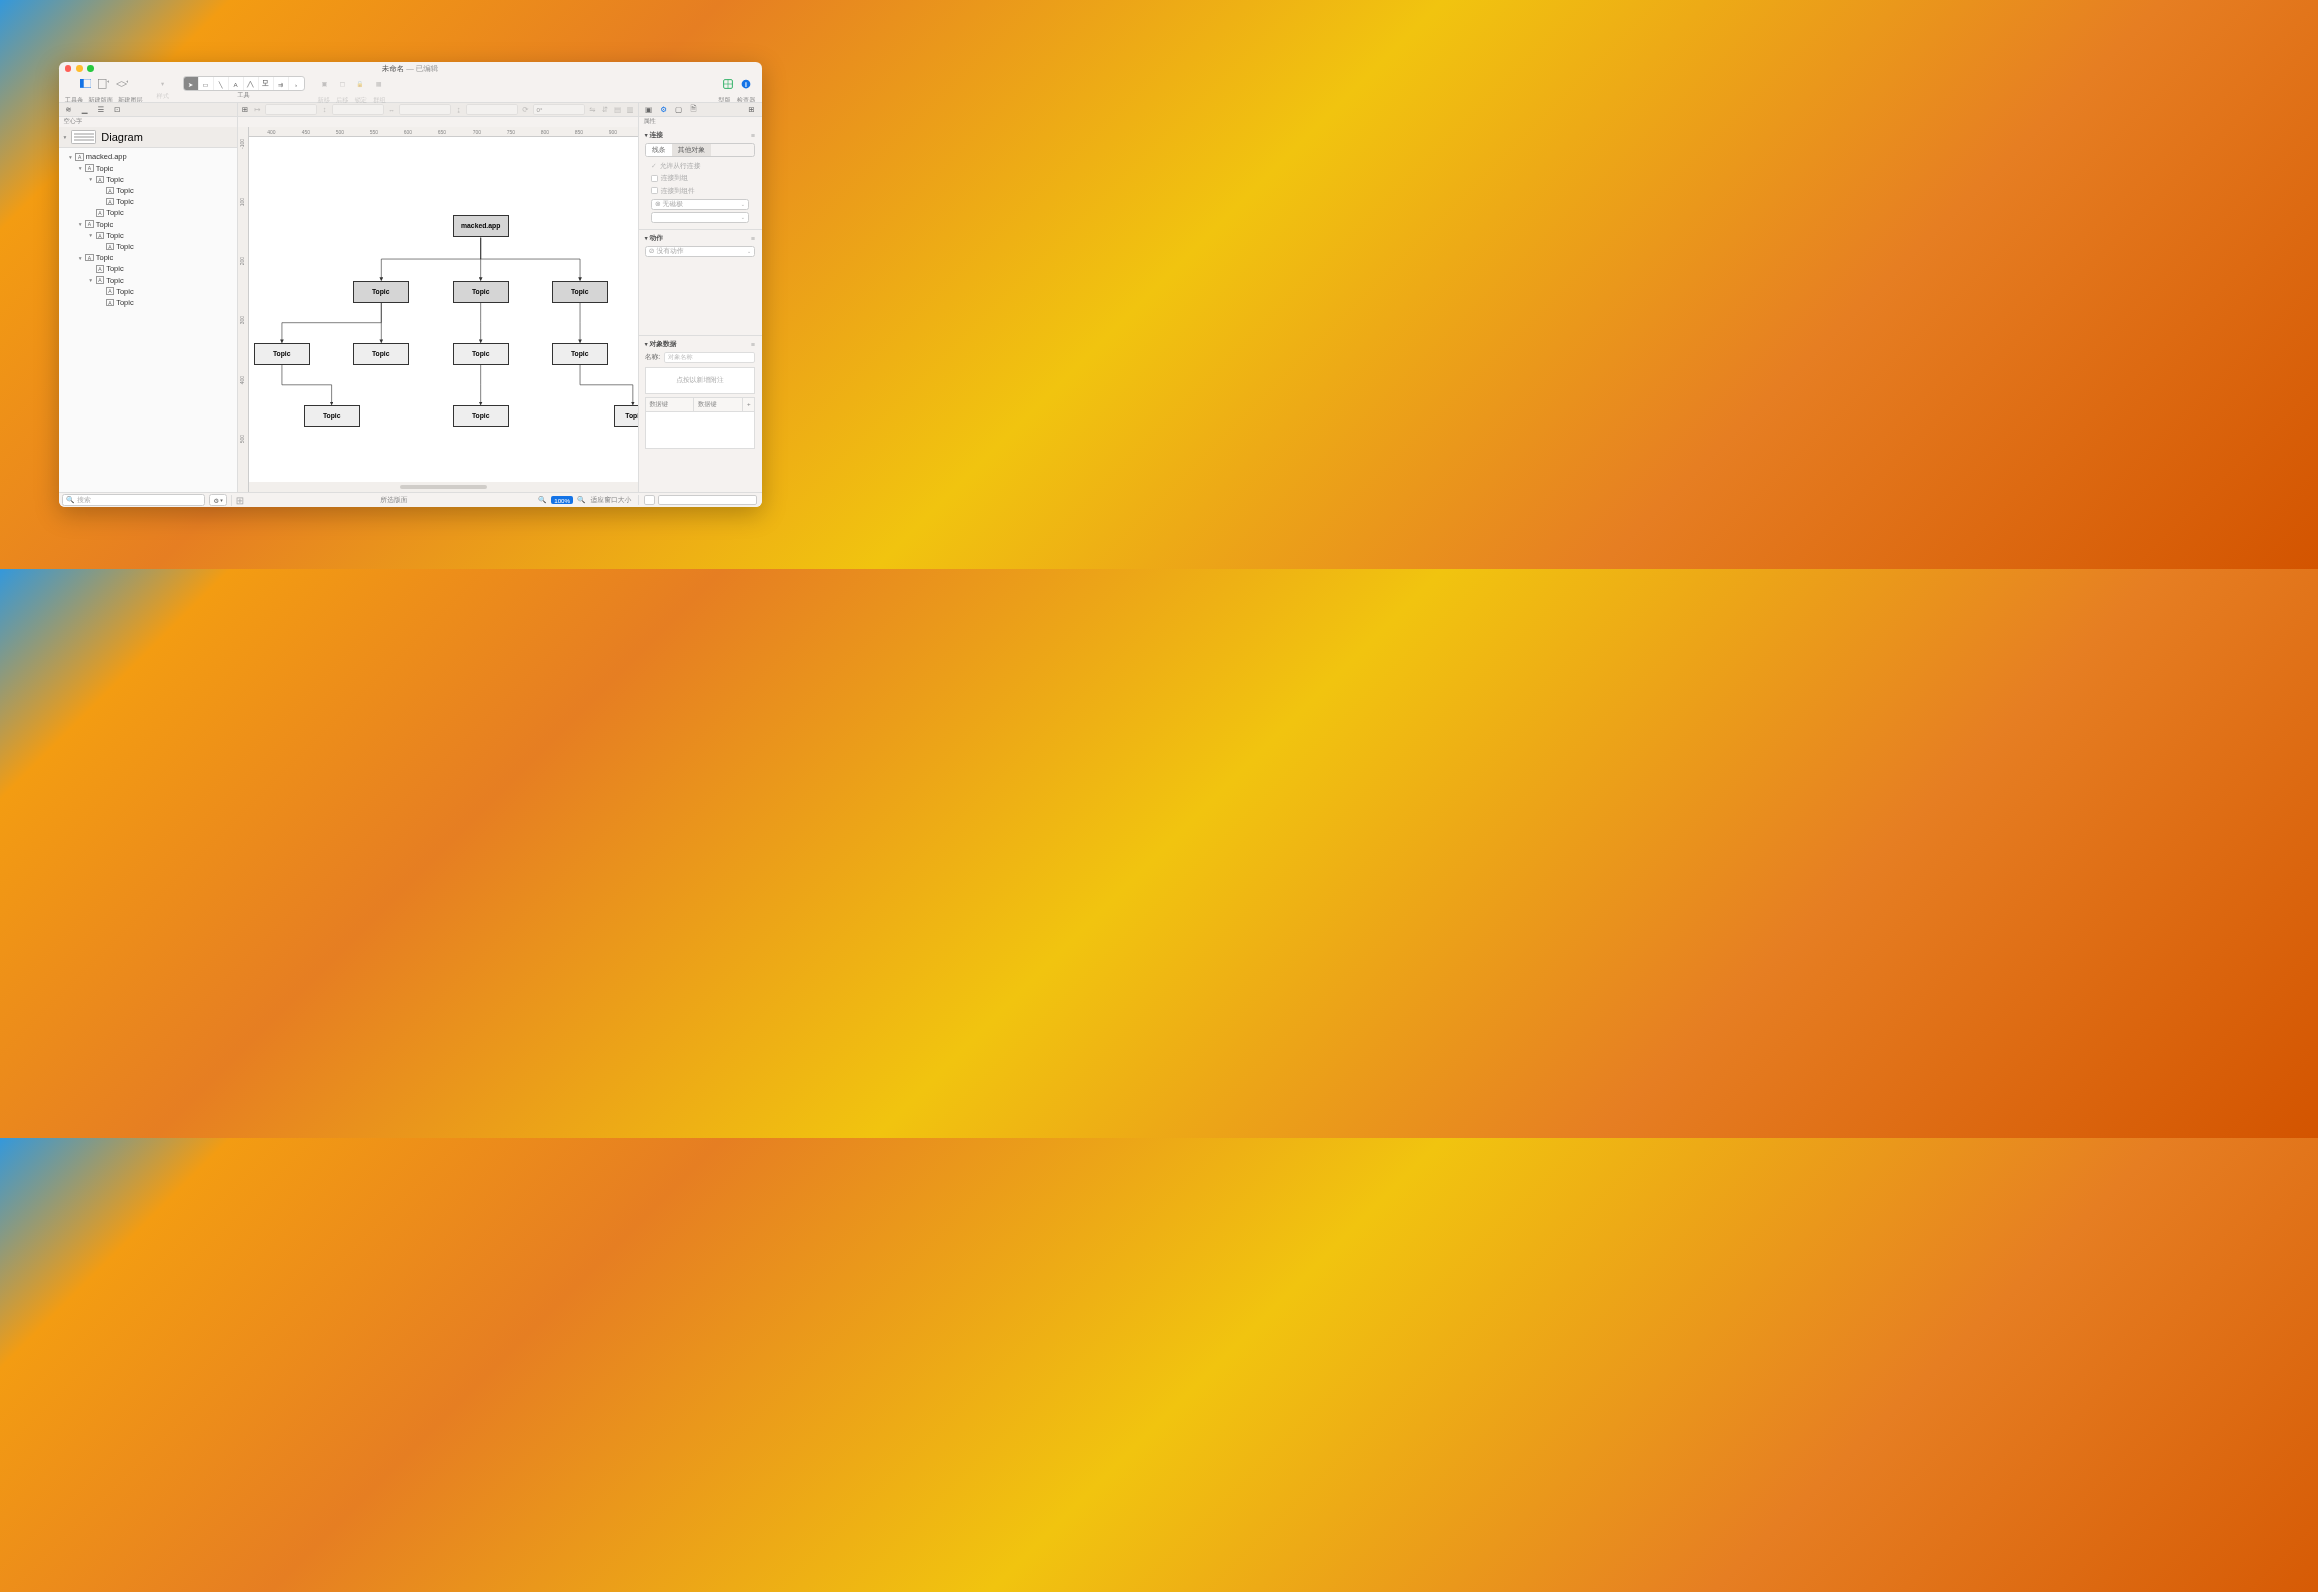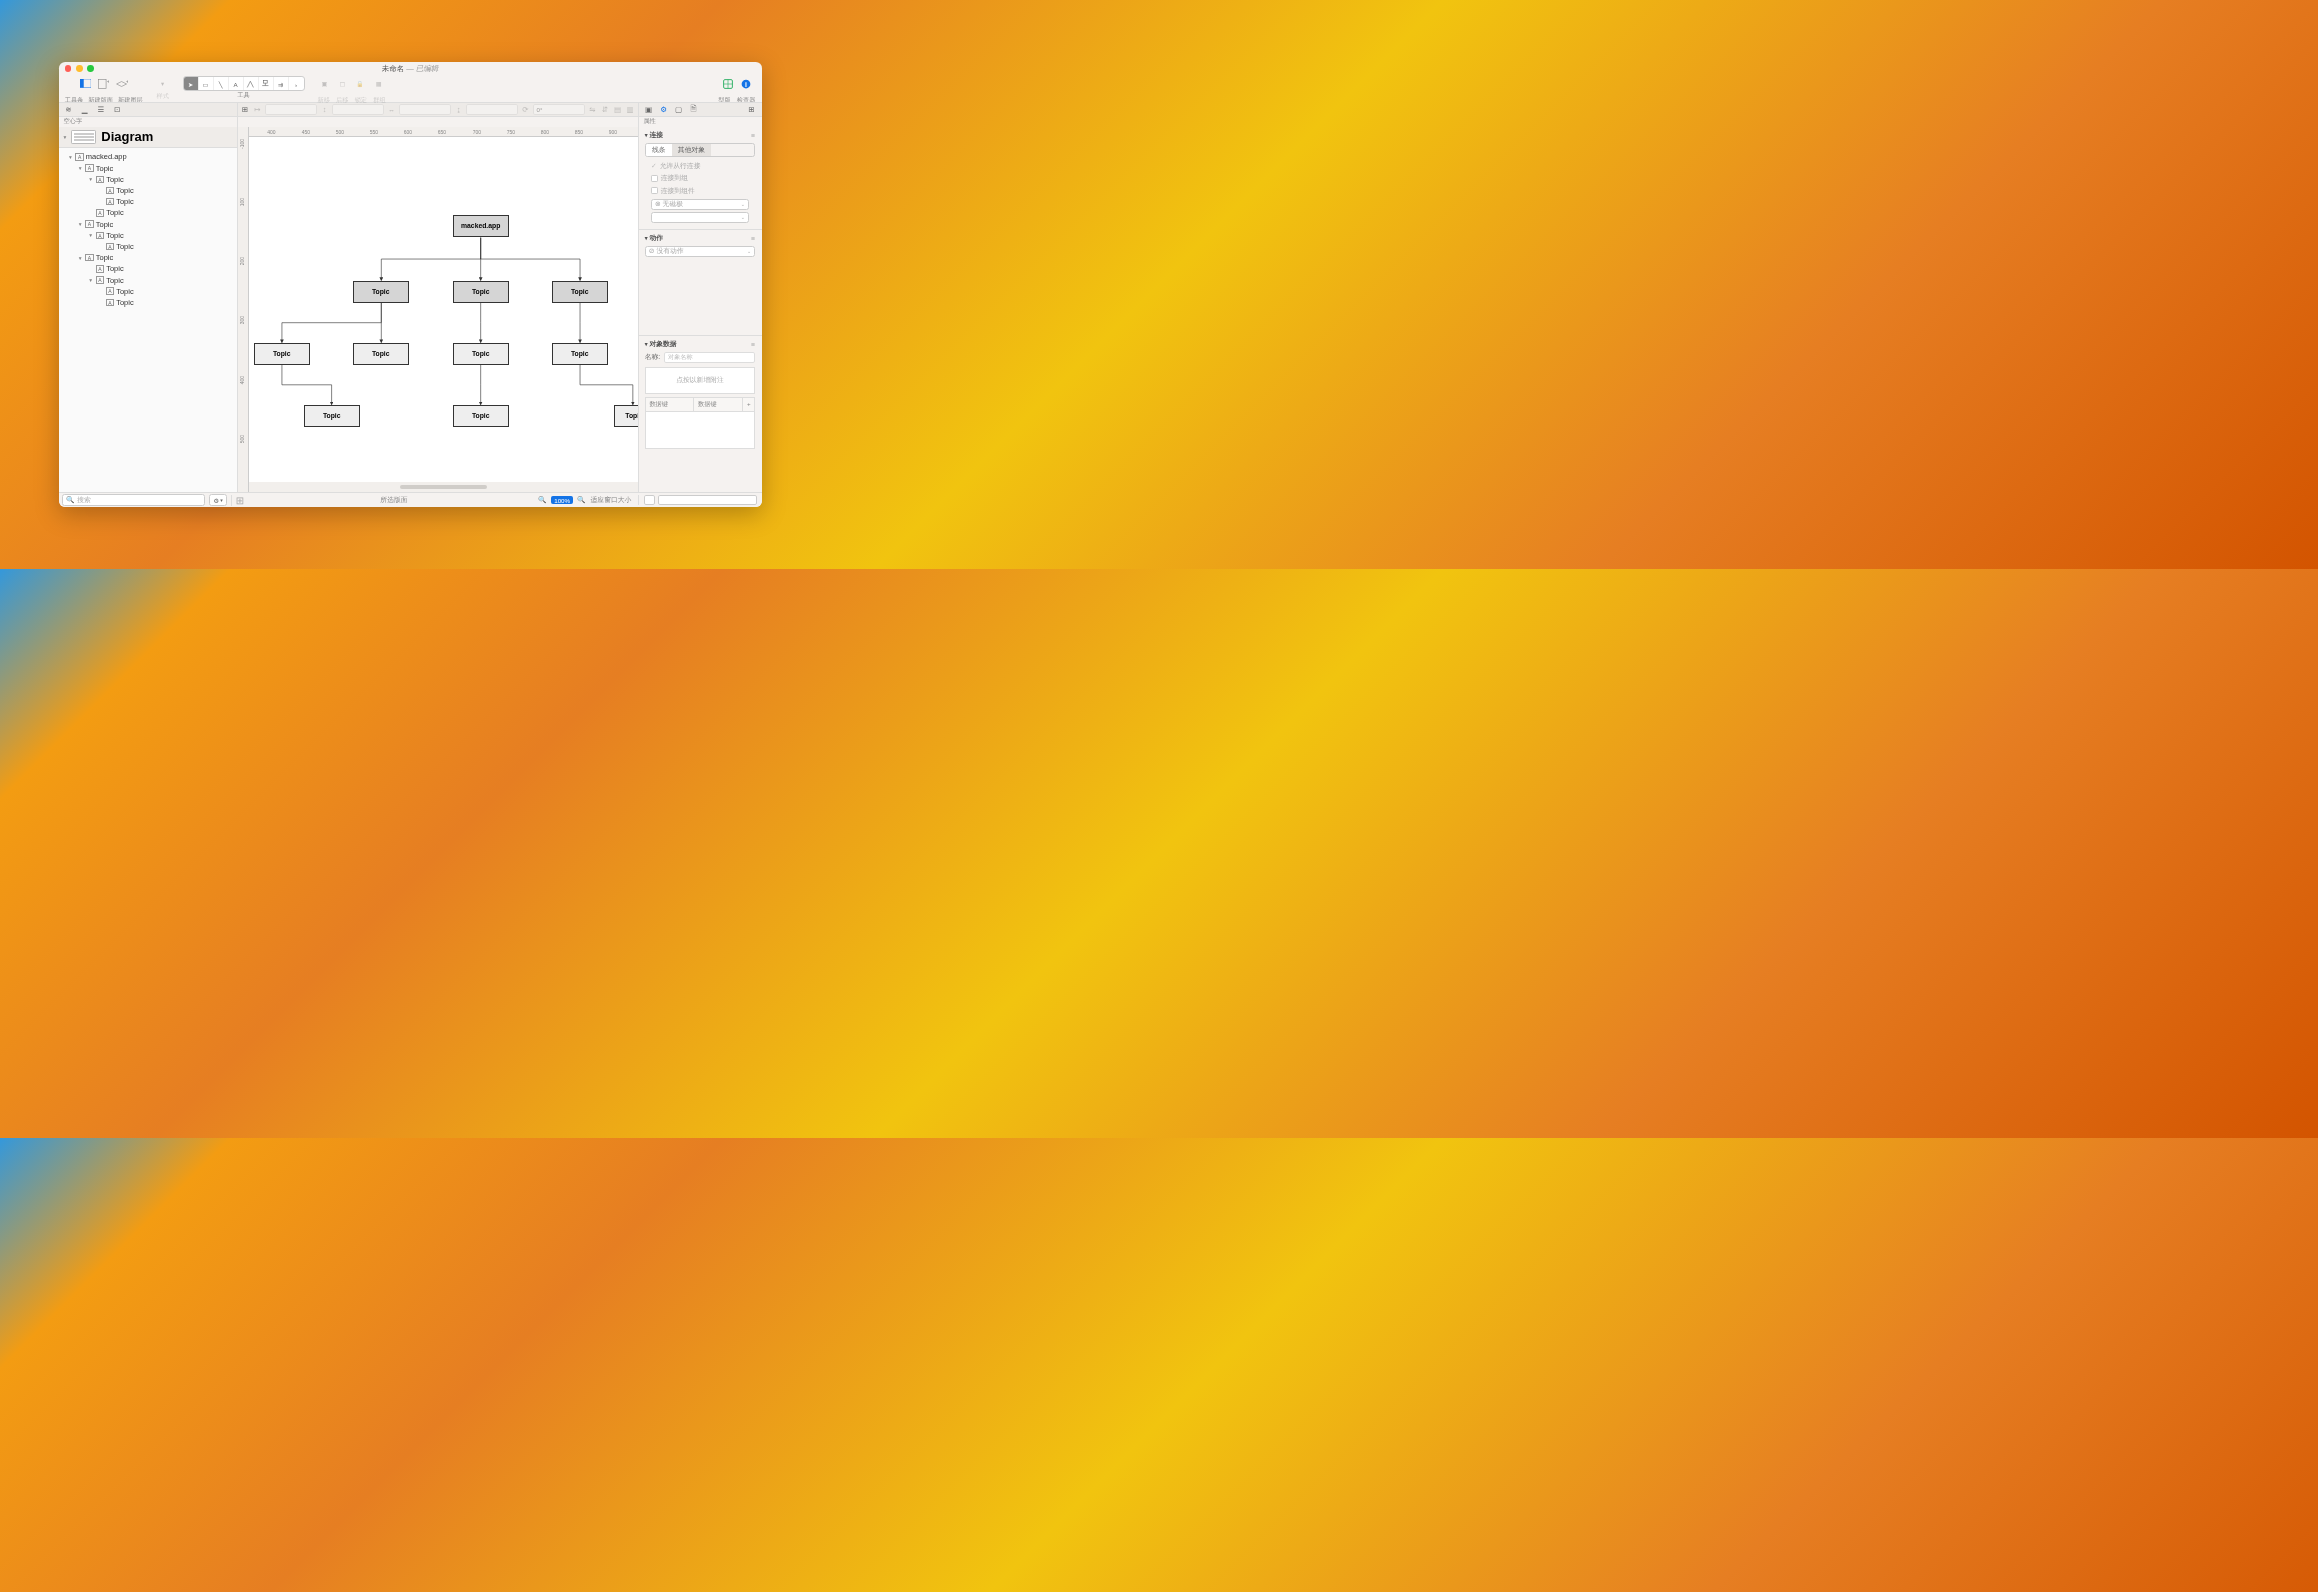--- a/index.html
+++ b/index.html
@@ -15,21 +15,21 @@
   box-shadow: 0 6.2px 25px rgba(0,0,0,.25);
   overflow: hidden;
   display: flex; flex-direction: column;
   position: relative;
 }
 .titlebar { height: 13.7px; display: flex; align-items: center; padding: 0 6.2px; position: relative; }
 .traffic { display: flex; gap: 4.3px; }
 .traffic span { width: 6.8px; height: 6.8px; border-radius: 50%; }
 .tr-red { background: #ff5f56; } .tr-yel { background: #ffbd2e; } .tr-grn { background: #27c93f; }
 .title { position: absolute; left: 0; right: 0; text-align: center; font-size: 7.5px; color: #555; pointer-events: none; }
-.title .sub { color: #999; font-style: italic; }
+.title .sub { color: #999; }
 
 .toolbar { height: 26px; display: flex; align-items: flex-start; padding: 0 6.2px; font-size: 6.2px; color: #888; gap: 12.4px; }
 .tool-group { display: flex; flex-direction: column; align-items: center; gap: 0.6px; }
 .tool-row { display: flex; gap: 3.1px; align-items: center; height: 16px; }
 .tool-btn { width: 15px; height: 15px; display: flex; align-items: center; justify-content: center; border-radius: 2.5px; color: #666; }
 .tool-btn.sel { background: #888; color: #fff; }
 .seg { display: flex; border: 0.6px solid #ccc; border-radius: 3.1px; overflow: hidden; height: 15px; background: #fff; }
 .seg .tool-btn { border-right: 0.6px solid #eee; border-radius: 0; }
 .seg .tool-btn:last-child { border-right: none; }
 .tool-label { font-size: 6.2px; color: #888; }
@@ -47,21 +47,21 @@
 .info-left { width: 179px; padding: 0 5px; display: flex; align-items: center; border-right: 0.6px solid #ddd; }
 .info-right { width: 124px; padding: 0 5px; display: flex; align-items: center; border-left: 0.6px solid #ddd; }
 .info-mid { flex: 1; position: relative; }
 
 .body { flex: 1; display: flex; overflow: hidden; }
 
 .sidebar-left { width: 179px; background: #fafafa; border-right: 0.6px solid #ddd; display: flex; flex-direction: column; overflow: hidden; }
 .page-header { height: 21px; display: flex; align-items: center; gap: 5px; padding: 0 5px; background: #efece9; border-bottom: 0.6px solid #ddd; }
 .page-thumb { width: 25px; height: 13.7px; background: #fff; border: 0.6px solid #bbb; border-radius: 1.2px; display: flex; flex-direction: column; justify-content: space-around; padding: 1.2px; }
 .page-thumb div { height: 1.9px; background: #ccc; }
-.page-title { font-size: 13px; font-weight: 700; }
+.page-title { font-size: 11px; font-weight: 400; }
 .outline { padding: 3.7px 0; font-size: 7.5px; overflow: auto; flex: 1; }
 .ol-row { display: flex; align-items: center; height: 11.2px; gap: 1.9px; cursor: default; }
 .ol-disc { width: 6.2px; color: #888; font-size: 5.6px; text-align: center; }
 .ol-icon { width: 8.7px; height: 7.5px; border: 0.6px solid #999; font-size: 5px; text-align: center; line-height: 6.2px; color: #666; }
 .ol-label { color: #333; }
 
 .canvas-wrap { flex: 1; display: flex; flex-direction: column; background: #eee; position: relative; }
 .ruler-h { position: absolute; top: 0; left: 11.2px; right: 0; height: 10px; background: #f2efec; border-bottom: 0.6px solid #ccc; font-size: 5px; color: #888; overflow: hidden; }
 .ruler-v { position: absolute; top: 0; left: 0; bottom: 0; width: 11.2px; background: #f2efec; border-right: 0.6px solid #ccc; font-size: 5px; color: #888; }
 .ruler-tick { position: absolute; }

